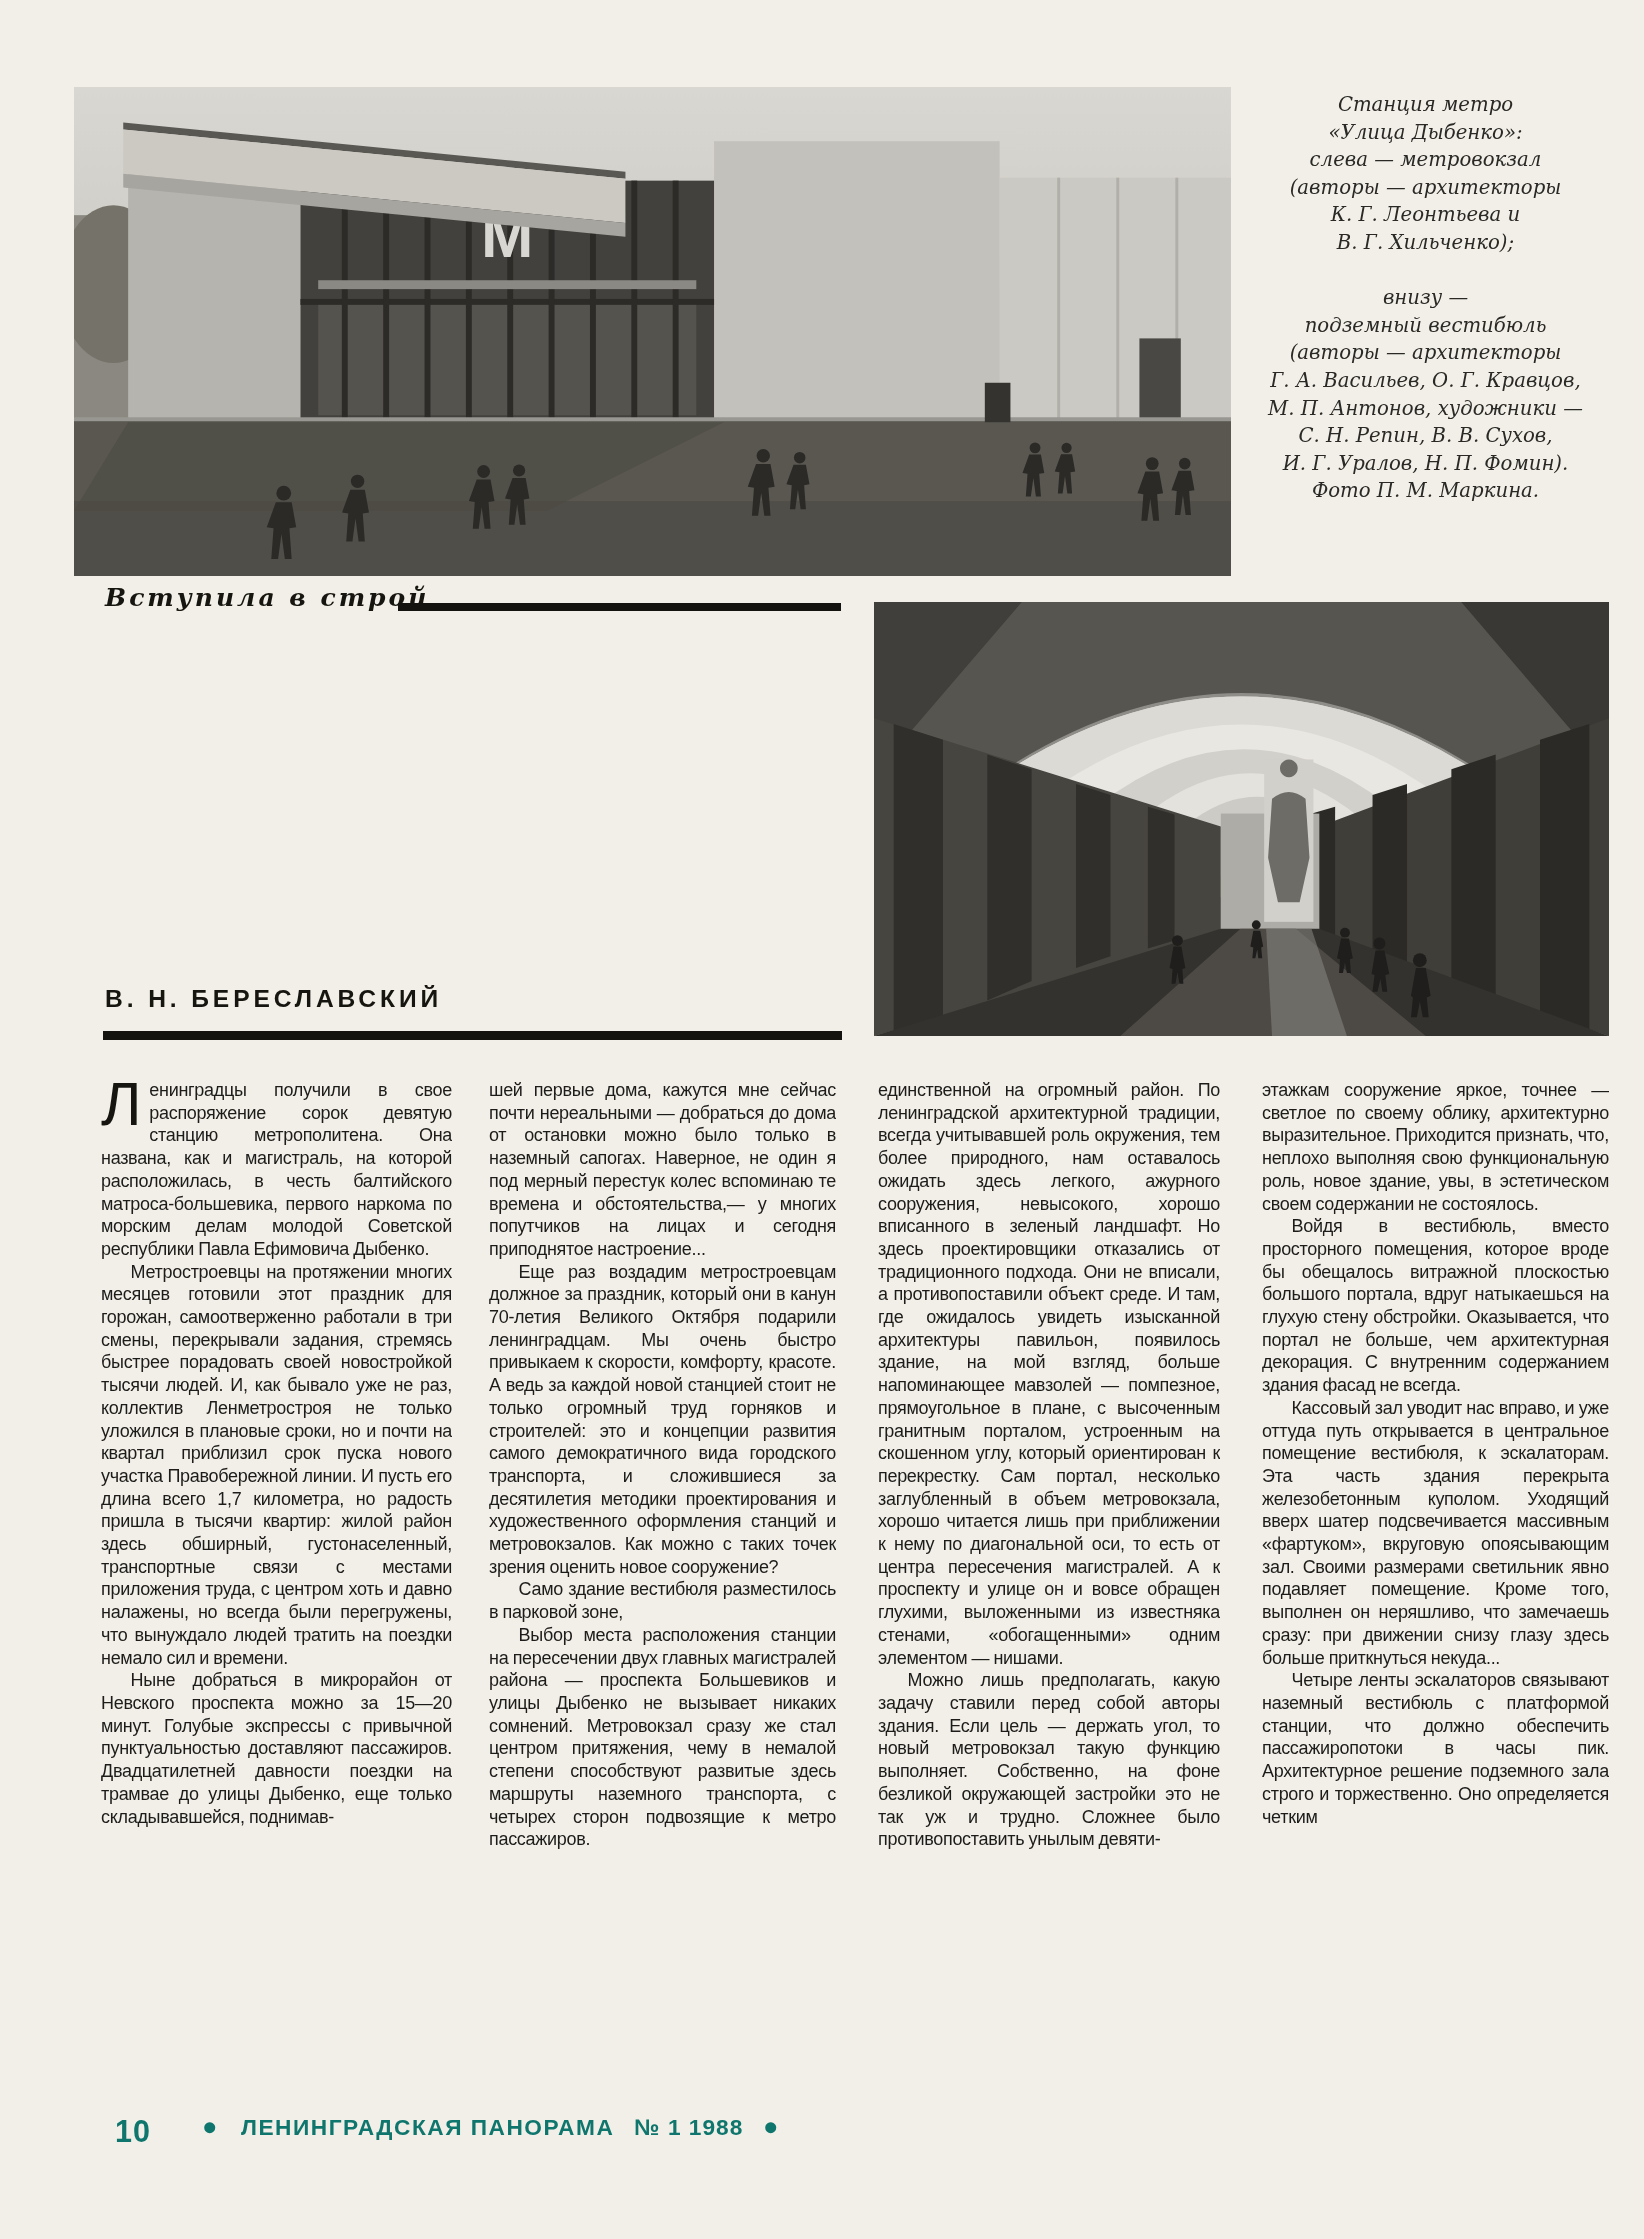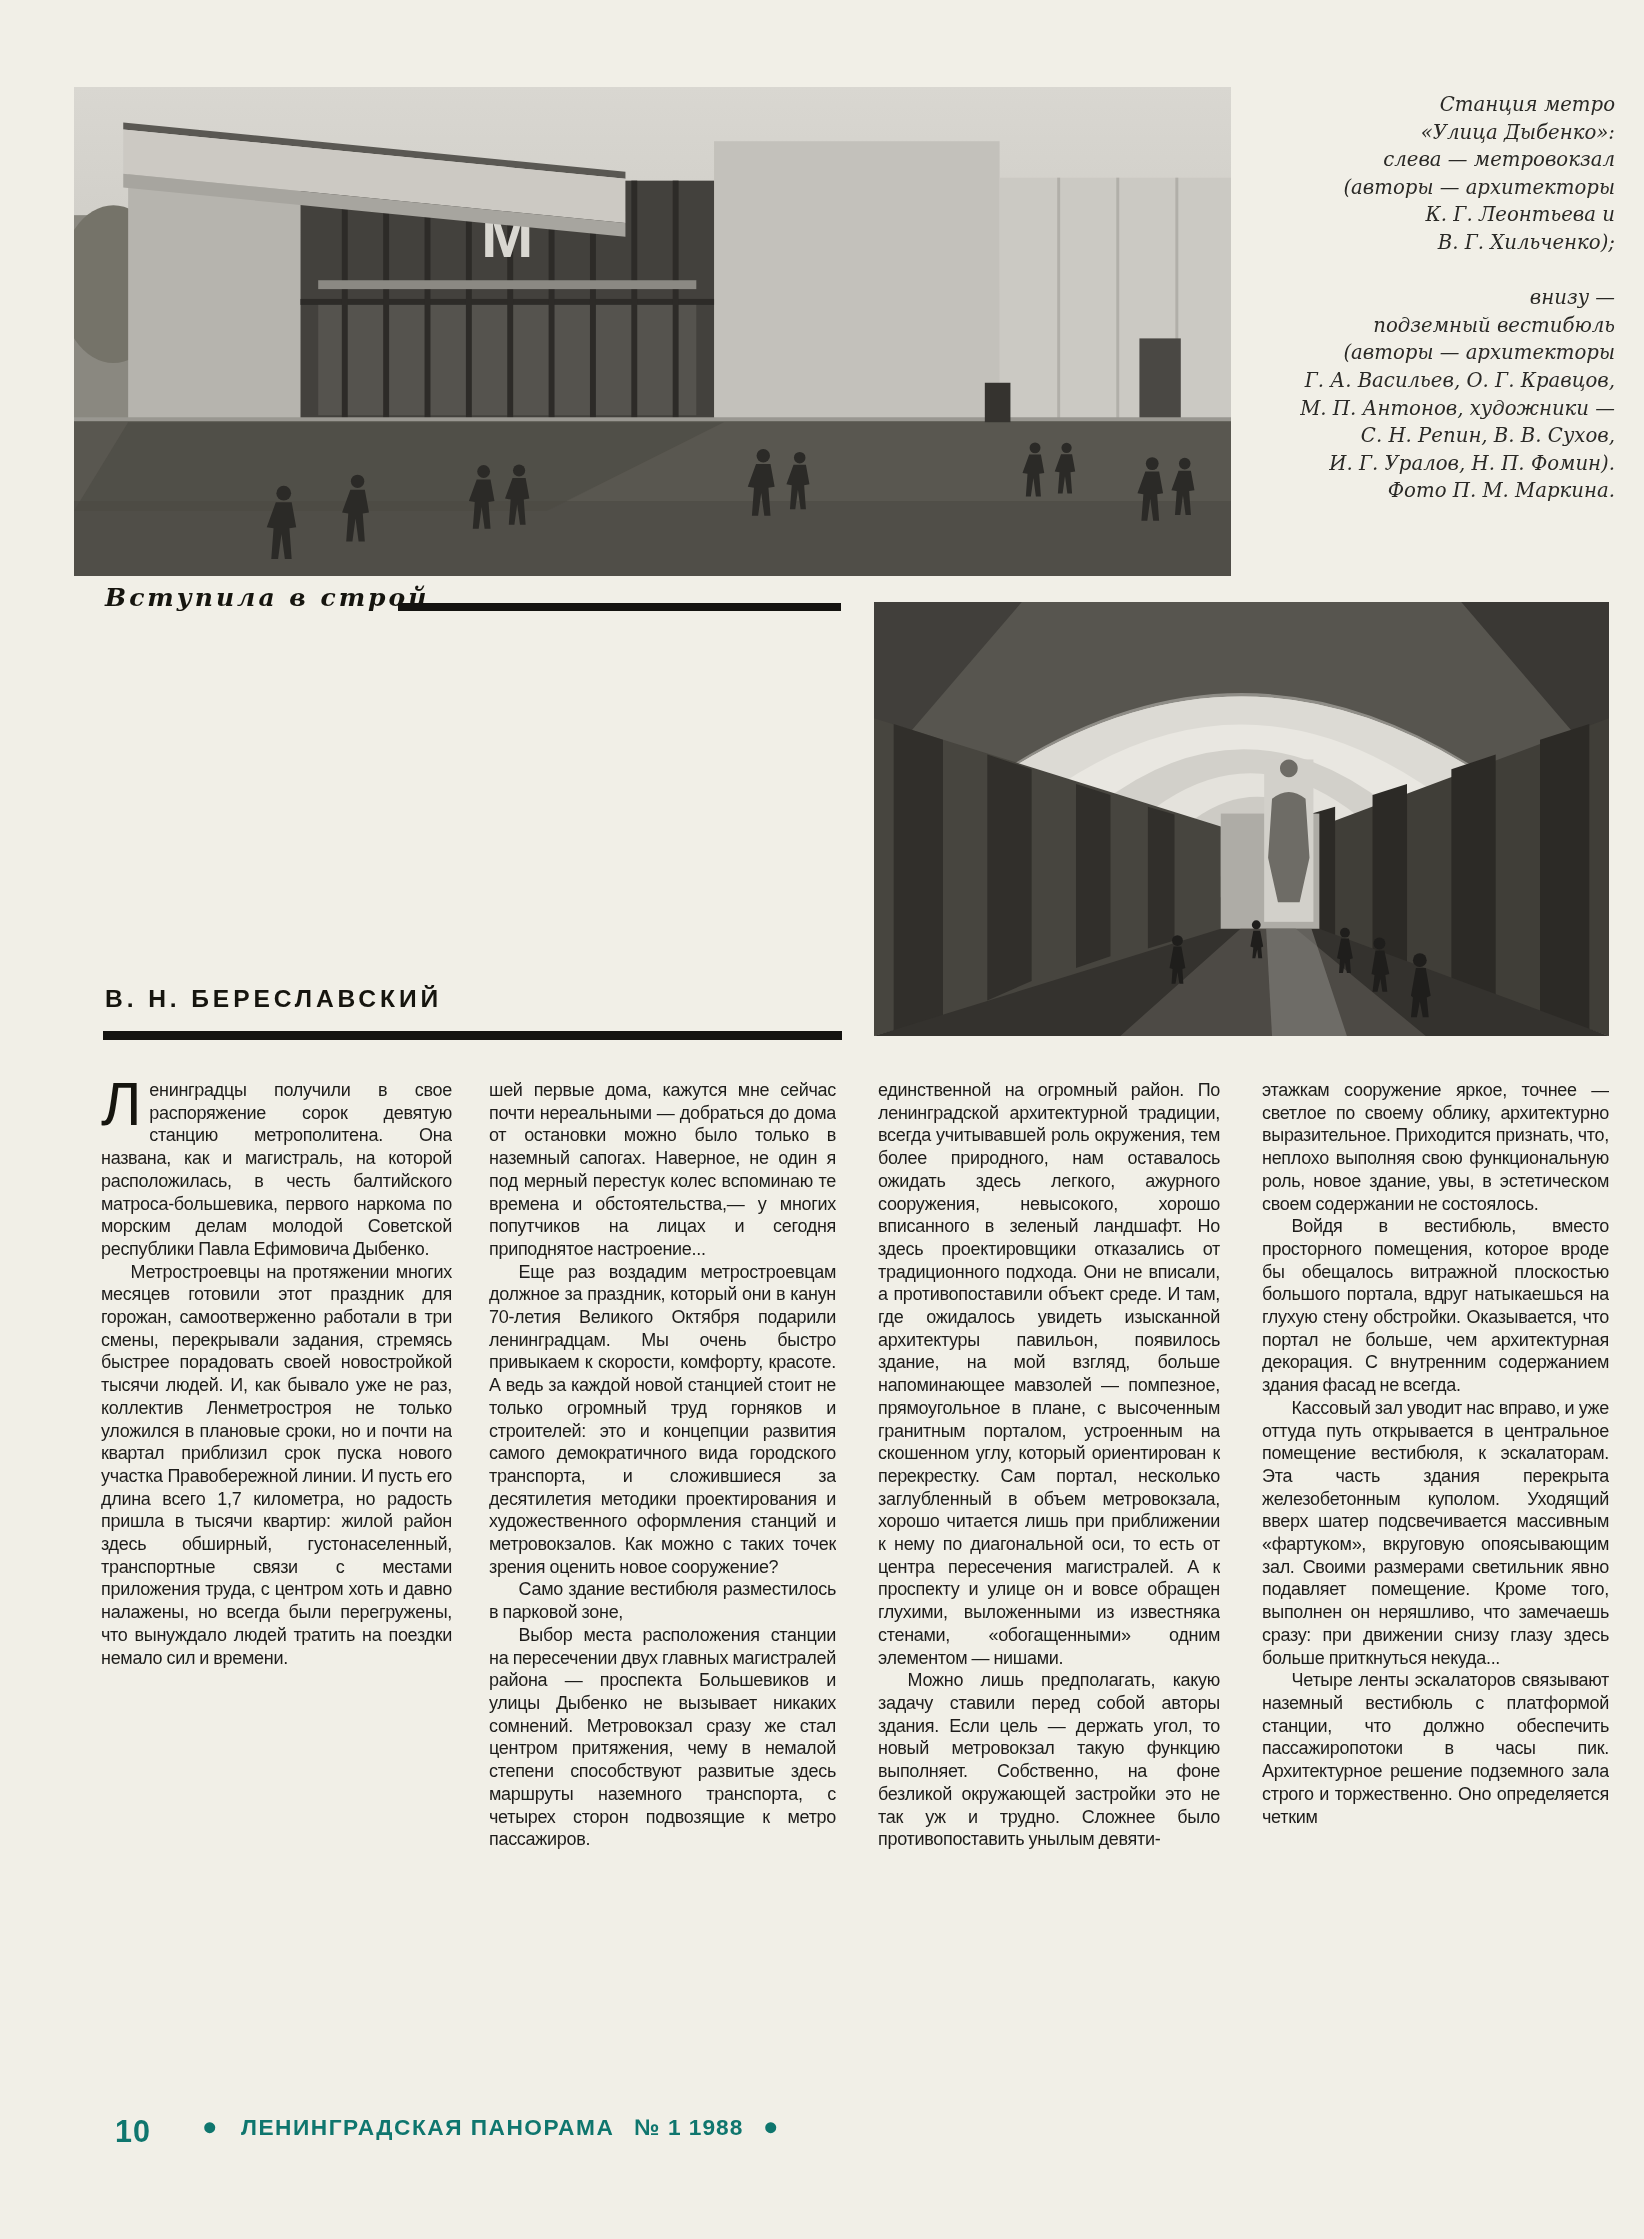--- a/index.html
+++ b/index.html
@@ -15,21 +15,21 @@
   
   .photo{position:absolute;overflow:hidden;background:#9a9892;box-shadow:0 0 0 1px #8b8984 inset;}
   .photo svg{display:block;width:100%;height:100%;}
   .photo-top{left:74px;top:87px;width:1157px;height:489px;}
   .photo-interior{left:874px;top:602px;width:735px;height:434px;}
   
   .caption{
     position:absolute;left:1236px;top:91px;width:379px;
     font-family:"DejaVu Serif","Liberation Serif",serif;
     font-style:italic;font-size:19.7px;line-height:27.6px;
-    text-align:right;white-space:pre-line;color:#2a2926;
+    text-align:center;white-space:pre-line;color:#2a2926;
   }
   
   .rubric{
     position:absolute;left:105px;top:583px;
     font-family:"DejaVu Serif","Liberation Serif",serif;
     font-style:italic;font-weight:bold;font-size:25px;color:#16150f;
     letter-spacing:3px;white-space:nowrap;
   }
   .rubric-line{position:absolute;left:398px;top:603px;width:443px;height:7.9px;background:#141310;}
   
@@ -216,20 +216,21 @@
     </svg>
   </div>
 
 
   <div class="author">В. Н. БЕРЕСЛАВСКИЙ</div>
   <div class="author-rule"></div>
 
   <div class="col col-1">
     <p class="np"><span class="dropcap">Л</span><span>енинградцы получили в свое распоряжение сорок девятую станцию метрополитена. Она названа, как и магистраль, на которой расположилась, в честь балтийского матроса-большевика, первого наркома по морским делам молодой Советской республики Павла Ефимовича Дыбенко.</span></p>
     <p>Метростроевцы на протяжении многих месяцев готовили этот праздник для горожан, самоотверженно работали в три смены, перекрывали задания, стремясь быстрее порадовать своей новостройкой тысячи людей. И, как бывало уже не раз, коллектив Ленметростроя не только уложился в плановые сроки, но и почти на квартал приблизил срок пуска нового участка Правобережной линии. И пусть его длина всего 1,7 километра, но радость пришла в тысячи квартир: жилой район здесь обширный, густонаселенный, транспортные связи с местами приложения труда, с центром хоть и давно налажены, но всегда были перегружены, что вынуждало людей тратить на поездки немало сил и времени.</p>
+    <p>Ныне добраться в микрорайон от Невского проспекта можно за 15—20 минут. Голубые экспрессы с привычной пунктуальностью доставляют пассажиров. Двадцатилетней давности поездки на трамвае до улицы Дыбенко, еще только складывавшейся, поднимав-</p>
   </div>
 
   <div class="col col-2">
     <p class="np">шей первые дома, кажутся мне сейчас почти нереальными — добраться до дома от остановки можно было только в наземный сапогах. Наверное, не один я под мерный перестук колес вспоминаю те времена и обстоятельства,— у многих попутчиков на лицах и сегодня приподнятое настроение...</p>
     <p>Еще раз воздадим метростроевцам должное за праздник, который они в канун 70-летия Великого Октября подарили ленинградцам. Мы очень быстро привыкаем к скорости, комфорту, красоте. А ведь за каждой новой станцией стоит не только огромный труд горняков и строителей: это и концепции развития самого демократичного вида городского транспорта, и сложившиеся за десятилетия методики проектирования и художественного оформления станций и метровокзалов. Как можно с таких точек зрения оценить новое сооружение?</p>
     <p>Само здание вестибюля разместилось в парковой зоне,</p>
     <p>Выбор места расположения станции на пересечении двух главных магистралей района — проспекта Большевиков и улицы Дыбенко не вызывает никаких сомнений. Метровокзал сразу же стал центром притяжения, чему в немалой степени способствуют развитые здесь маршруты наземного транспорта, с четырех сторон подвозящие к метро пассажиров.</p>
   </div>
 
   <div class="col col-3">

